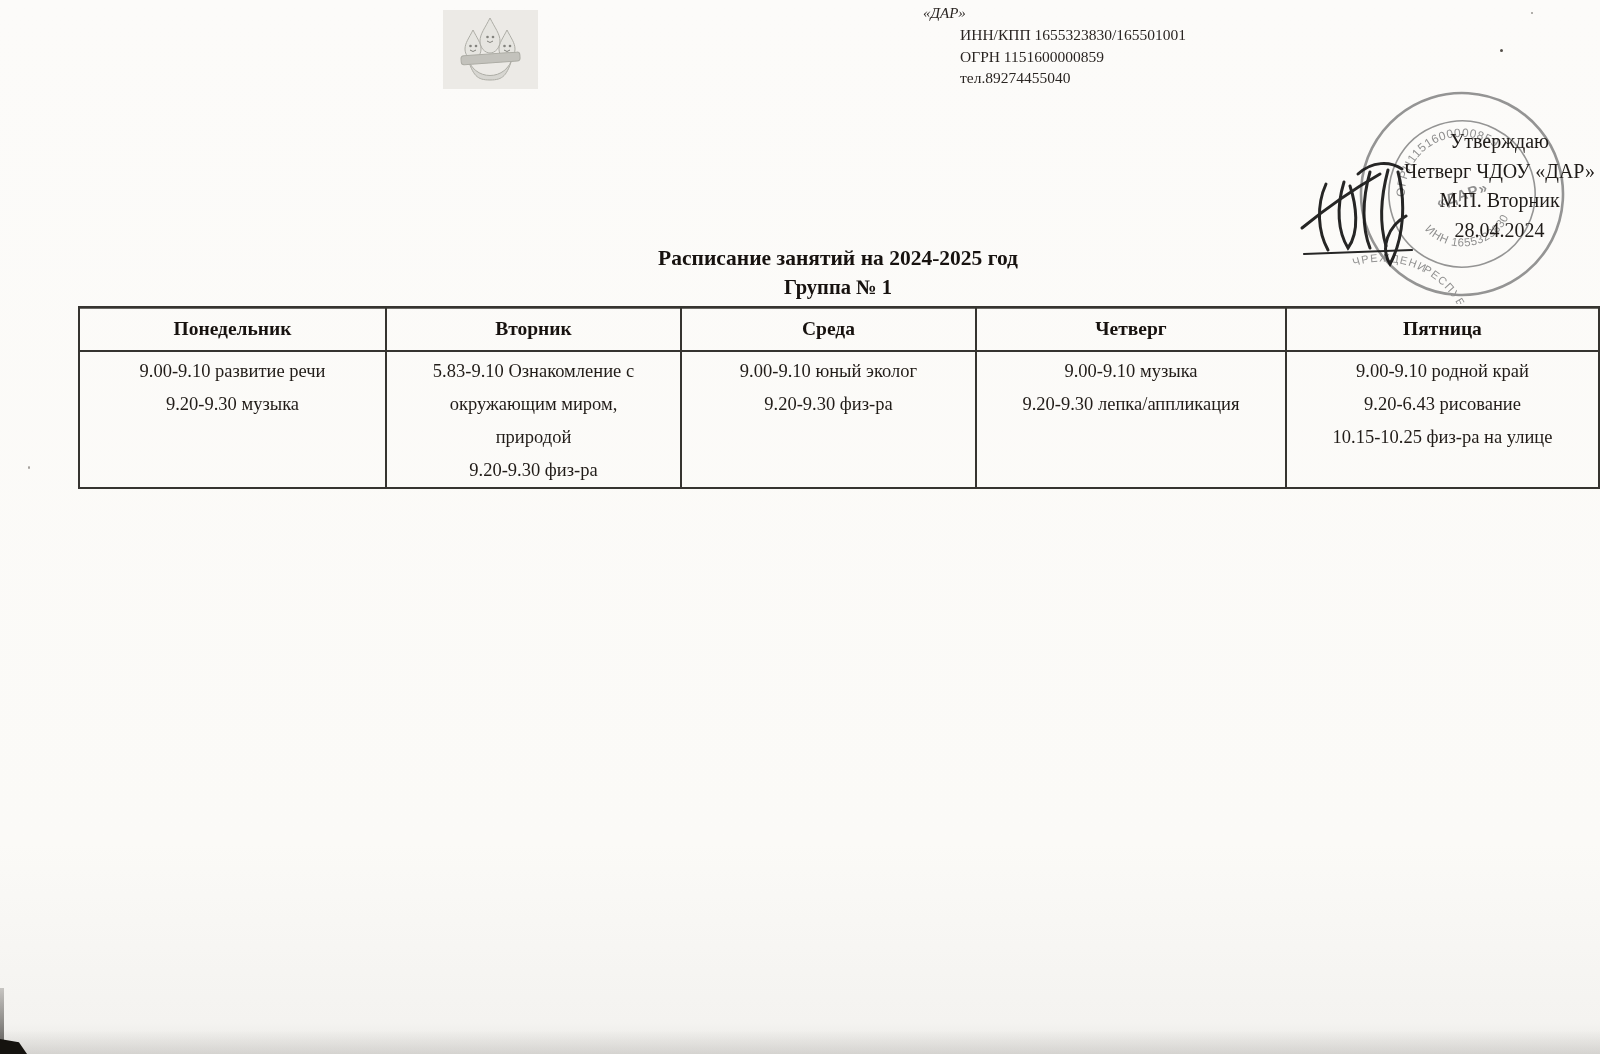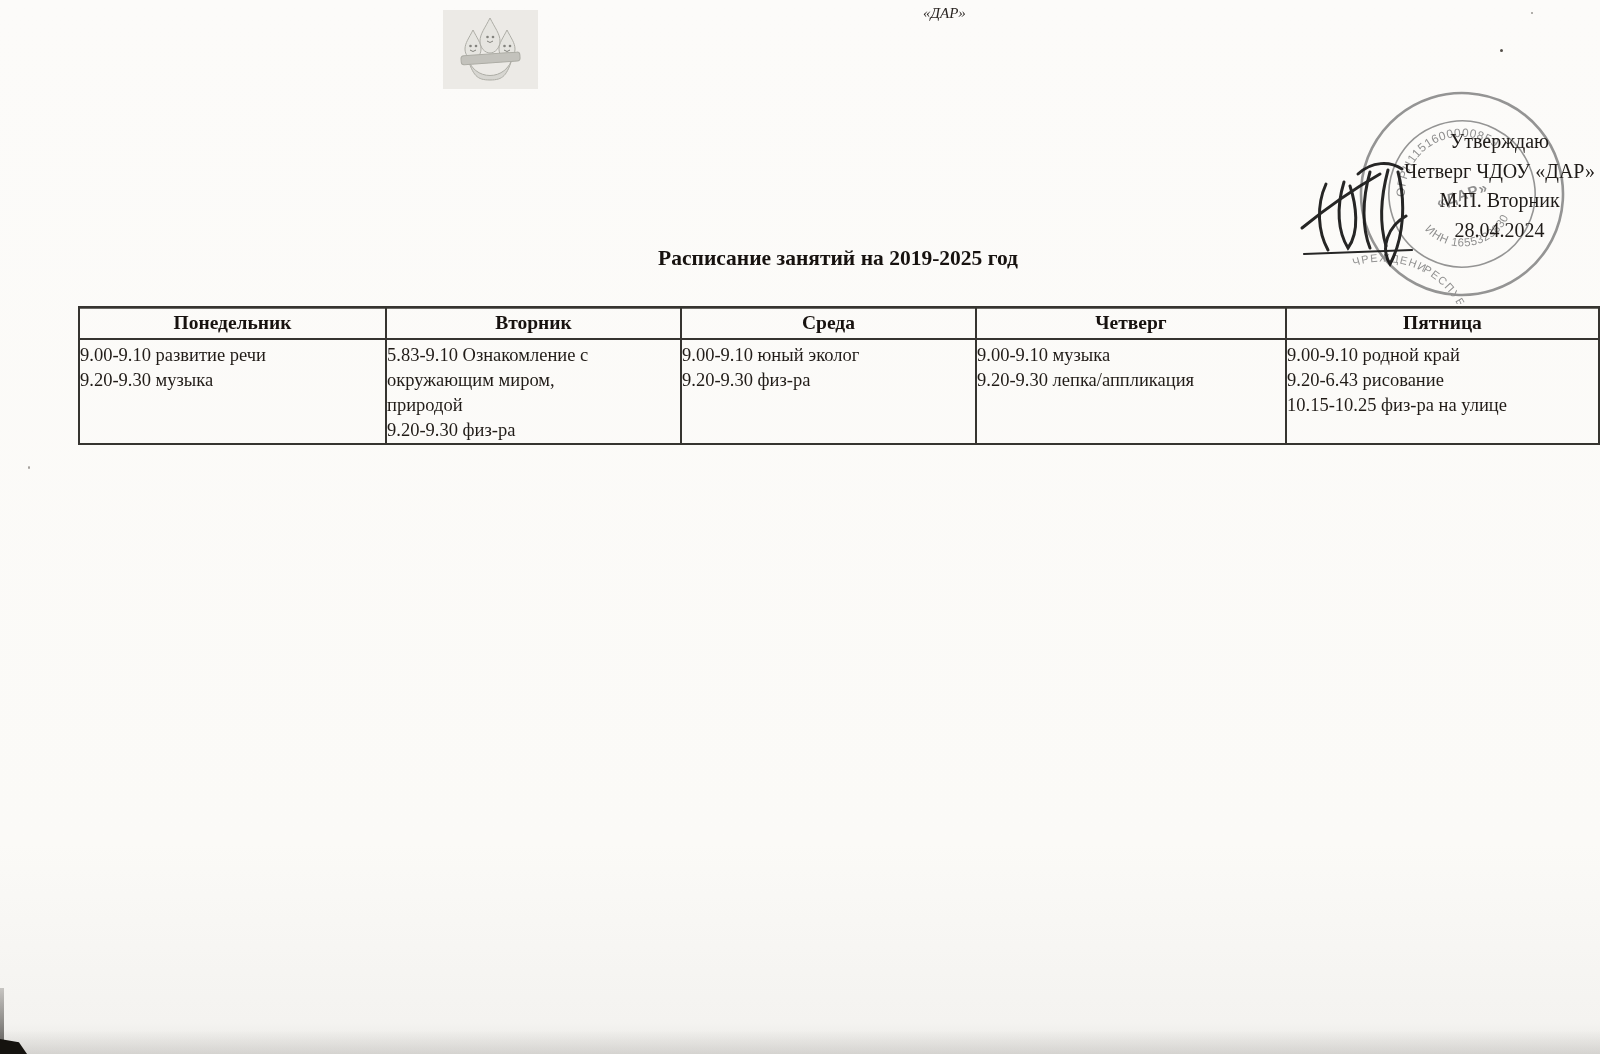--- a/index.html
+++ b/index.html
@@ -36,27 +36,27 @@
 
   
   table.schedule {
     position:absolute; left:78px; top:306px; width:1520px;
     border-collapse:collapse; table-layout:fixed;
   }
   table.schedule th, table.schedule td {
     border:2px solid #363430;
   }
   table.schedule th {
-    height:32px; font-size:19.5px; font-weight:bold; color:#17120f;
+    height:44px; font-size:19.5px; font-weight:bold; color:#17120f;
     text-align:center; vertical-align:middle;
     box-shadow:0 1px 0 #6b6965 inset;
   }
   table.schedule td {
-    height:99px; font-size:18.5px; line-height:25px; color:#211c18;
-    vertical-align:top; padding-top:3px;
+    height:99px; font-size:18.5px; line-height:33px; color:#211c18;
+    text-align:center; vertical-align:top; padding-top:3px;
     white-space:pre-line;
   }
 
   
   .scan-bottom-shade { position:absolute; left:0; bottom:0; width:100%; height:24px;
     background:linear-gradient(180deg, rgba(90,85,80,0) 0%, rgba(90,85,80,.14) 100%); }
   .scan-corner-mark { position:absolute; left:0; bottom:0; width:27px; height:15px; background:#15130f;
     clip-path:polygon(0 0, 70% 22%, 100% 100%, 0 100%); }
   .scan-left-edge { position:absolute; left:0; top:988px; width:4px; height:54px;
     background:linear-gradient(180deg, rgba(60,55,50,.25), rgba(20,18,15,.6)); }
@@ -86,20 +86,25 @@
         <path d="M27 40 q3 3 6 0" stroke="#83837d" fill="none" stroke-width="1"></path>
         <path d="M44 31 q3 3 6 0" stroke="#83837d" fill="none" stroke-width="1"></path>
         <path d="M61 40 q3 3 6 0" stroke="#83837d" fill="none" stroke-width="1"></path>
       </g>
     </svg>
   </div>
 
 
   <div class="org-quoted">«ДАР»</div>
 
+  <div class="req-block">
+    <div>ИНН/КПП 1655323830/165501001</div>
+    <div>ОГРН 1151600000859</div>
+    <div>тел.89274455040</div>
+  </div>
 
   <svg class="stamp" viewBox="0 0 220 220">
     <defs>
       <path id="ringPath" d="M 48.5,171.5 A 87,87 0 1 1 47.2,170.2"></path>
       <path id="ogrnPath" d="M 54.9,95.2 A 57,57 0 0 1 165.1,95.2"></path>
       <path id="innPath" d="M 63.5,132.5 A 51,51 0 0 0 156.5,132.5"></path>
     </defs>
     <g transform="rotate(-18 110 110)" font-family="Liberation Sans, sans-serif">
       <circle cx="110" cy="110" r="101" fill="none" stroke="#7b7b7b" stroke-width="2.6"></circle>
       <circle cx="110" cy="110" r="73" fill="none" stroke="#7b7b7b" stroke-width="1.6"></circle>
@@ -130,21 +135,22 @@
       <path d="M52,34 C44,60 46,84 56,100 C68,84 64,56 58,38"></path>
       <path d="M78,24 C70,52 70,80 78,100"></path>
       <path d="M96,22 C88,52 88,78 94,98"></path>
       <path d="M66,26 C80,13 98,13 110,21"></path>
       <path d="M106,24 C114,54 112,90 98,116 C88,100 96,78 114,68"></path>
       <path d="M12,106 L120,102" stroke-width="2.2"></path>
     </g>
   </svg>
 
   <div class="title-block">
-    <div class="title-line1">Расписание занятий на 2019-2025 год</div>
+    <div class="title-line1">Расписание занятий на 2024-2025 год</div>
+    <div class="title-line2">Группа № 1</div>
   </div>
 
   <table class="schedule">
     <colgroup>
       <col style="width:307px">
         <col style="width:295px">
         <col style="width:295px">
         <col style="width:310px">
         <col style="width:313px">
     </colgroup>

